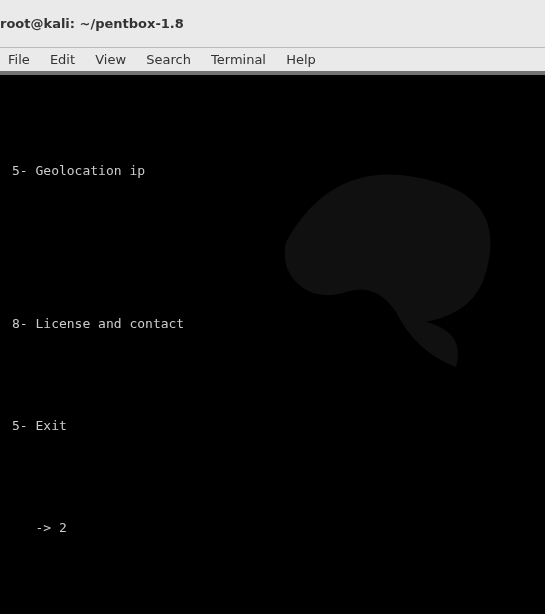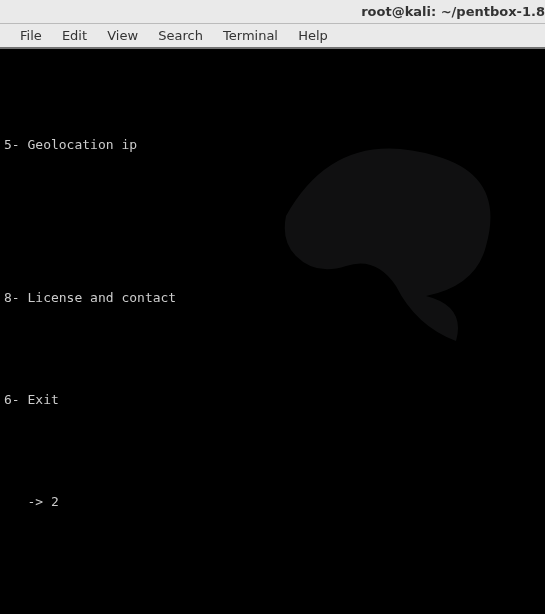--- a/index.html
+++ b/index.html
@@ -10,49 +10,49 @@
       background:#000;
       color:#ccc;
       overflow:hidden;
     }
     .titlebar {
       background:#eaeaea;
       color:#333;
       font-family:"DejaVu Sans",sans-serif;
       font-size:13px;
       font-weight:600;
-      text-align:right;
-      padding:4px 0;
+      text-align:left;
+      padding:16px 0;
       border-bottom:1px solid #bbb;
     }
     .menubar {
       background:#eaeaea;
       color:#333;
       font-family:"DejaVu Sans",sans-serif;
       font-size:13px;
-      padding:4px 20px;
-      border-bottom:2px solid #737373;
+      padding:4px 8px;
+      border-bottom:4px solid #737373;
     }
     .menubar span { margin-right:16px; cursor:default; }
     .term {
       padding:2px 4px 4px 4px;
       line-height:17px;
       white-space:pre;
       position:relative;
       background:#000;
     }
     .wm {
       position:absolute;
       top:30px; right:60px;
       width:260px; height:260px;
       pointer-events:none;
       opacity:0.10;
     }
     .wm svg { width:100%; height:100%; }
-    .line { position:relative; z-index:1; }
+    .line { position:relative; z-index:1;margin-left:8px; }
   </style>
 </head>
 <body>
 
 <div class="titlebar">
   <span>root@kali: ~/pentbox-1.8</span>
 </div>
 
 <div class="menubar">
   <span>File</span>
@@ -69,21 +69,21 @@
     <svg viewBox="0 0 260 260">
       <path fill="#9aa0a6" d="M30 120 Q80 30 180 60 Q250 80 230 150 Q220 190 170 200 Q210 210 200 245 Q160 230 140 190 Q120 160 90 170 Q60 180 40 160 Q25 145 30 120 Z M95 100 Q115 85 140 95 Q160 103 165 125 Q155 112 135 110 Q112 108 95 100 Z"></path>
     </svg>
   </div>
 
   <div class="line">5- Geolocation ip</div>
   <div class="line"> </div>
   <div class="line"> </div>
   <div class="line">8- License and contact</div>
   <div class="line"> </div>
-  <div class="line">6- Exit</div>
+  <div class="line">5- Exit</div>
   <div class="line"> </div>
   <div class="line">   -&gt; 2</div>
   <div class="line"> </div>
   
   
   
   
   
   
   

